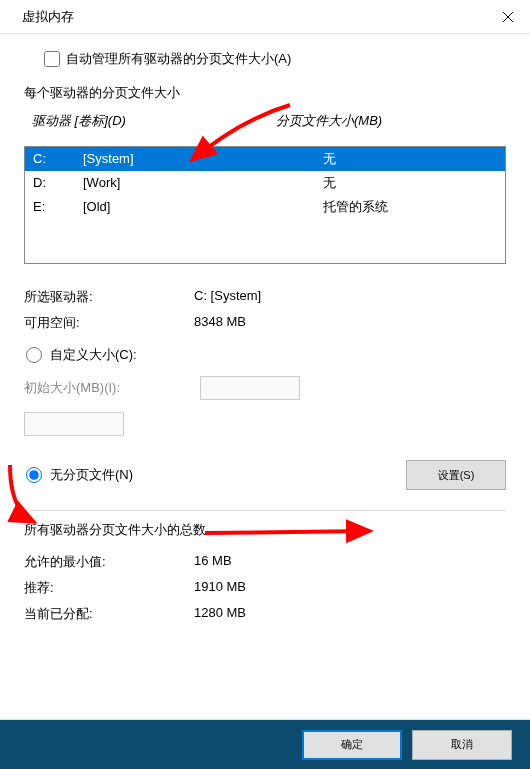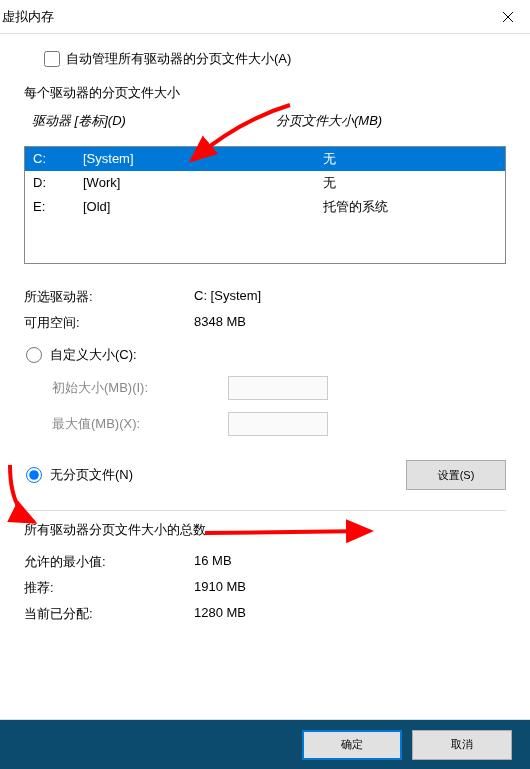--- a/index.html
+++ b/index.html
@@ -10,21 +10,21 @@
       width: 530px;
       height: 769px;
       color: #000;
       position: relative;
     }
     .titlebar {
       height: 34px;
       display: flex;
       align-items: center;
       justify-content: space-between;
-      padding-left: 2px;
+      padding-left: 22px;
       border-bottom: 1px solid #e0e0e0;
     }
     .titlebar-title { font-size: 13px; }
     .close-btn {
       width: 45px;
       height: 34px;
       display: flex;
       align-items: center;
       justify-content: center;
       cursor: pointer;
@@ -91,21 +91,21 @@
       height: 16px;
       margin-right: 8px;
       margin-left: 2px;
     }
     .size-input-row {
       display: flex;
       align-items: center;
       margin-bottom: 12px;
       color: #888;
     }
-    .size-input-row .lbl { width: 176px; margin-left: 28px; }
+    .size-input-row .lbl { width: 176px; }
     .size-input-row input {
       width: 100px;
       height: 24px;
       border: 1px solid #ccc;
       padding: 2px 4px;
     }
     .btn {
       min-width: 100px;
       height: 30px;
       padding: 4px 16px;
@@ -202,21 +202,20 @@
 
   <div class="radio-row">
     <input type="radio" name="pgmode" style="">
     <label>自定义大小(C):</label>
   </div>
   <div class="size-input-row">
     <span class="lbl">初始大小(MB)(I):</span>
     <input type="text" disabled="" style="">
   </div>
   <div class="size-input-row">
-    <span class="lbl">最大值(MB)(X):</span>
     <input type="text" disabled="" style="">
   </div>
 
   <div style="height:6px"></div>
 
 
   <div style="height:6px"></div>
 
   <div style="display:flex;align-items:center;justify-content:space-between;">
     <div class="radio-row" style="margin-bottom:0;">

